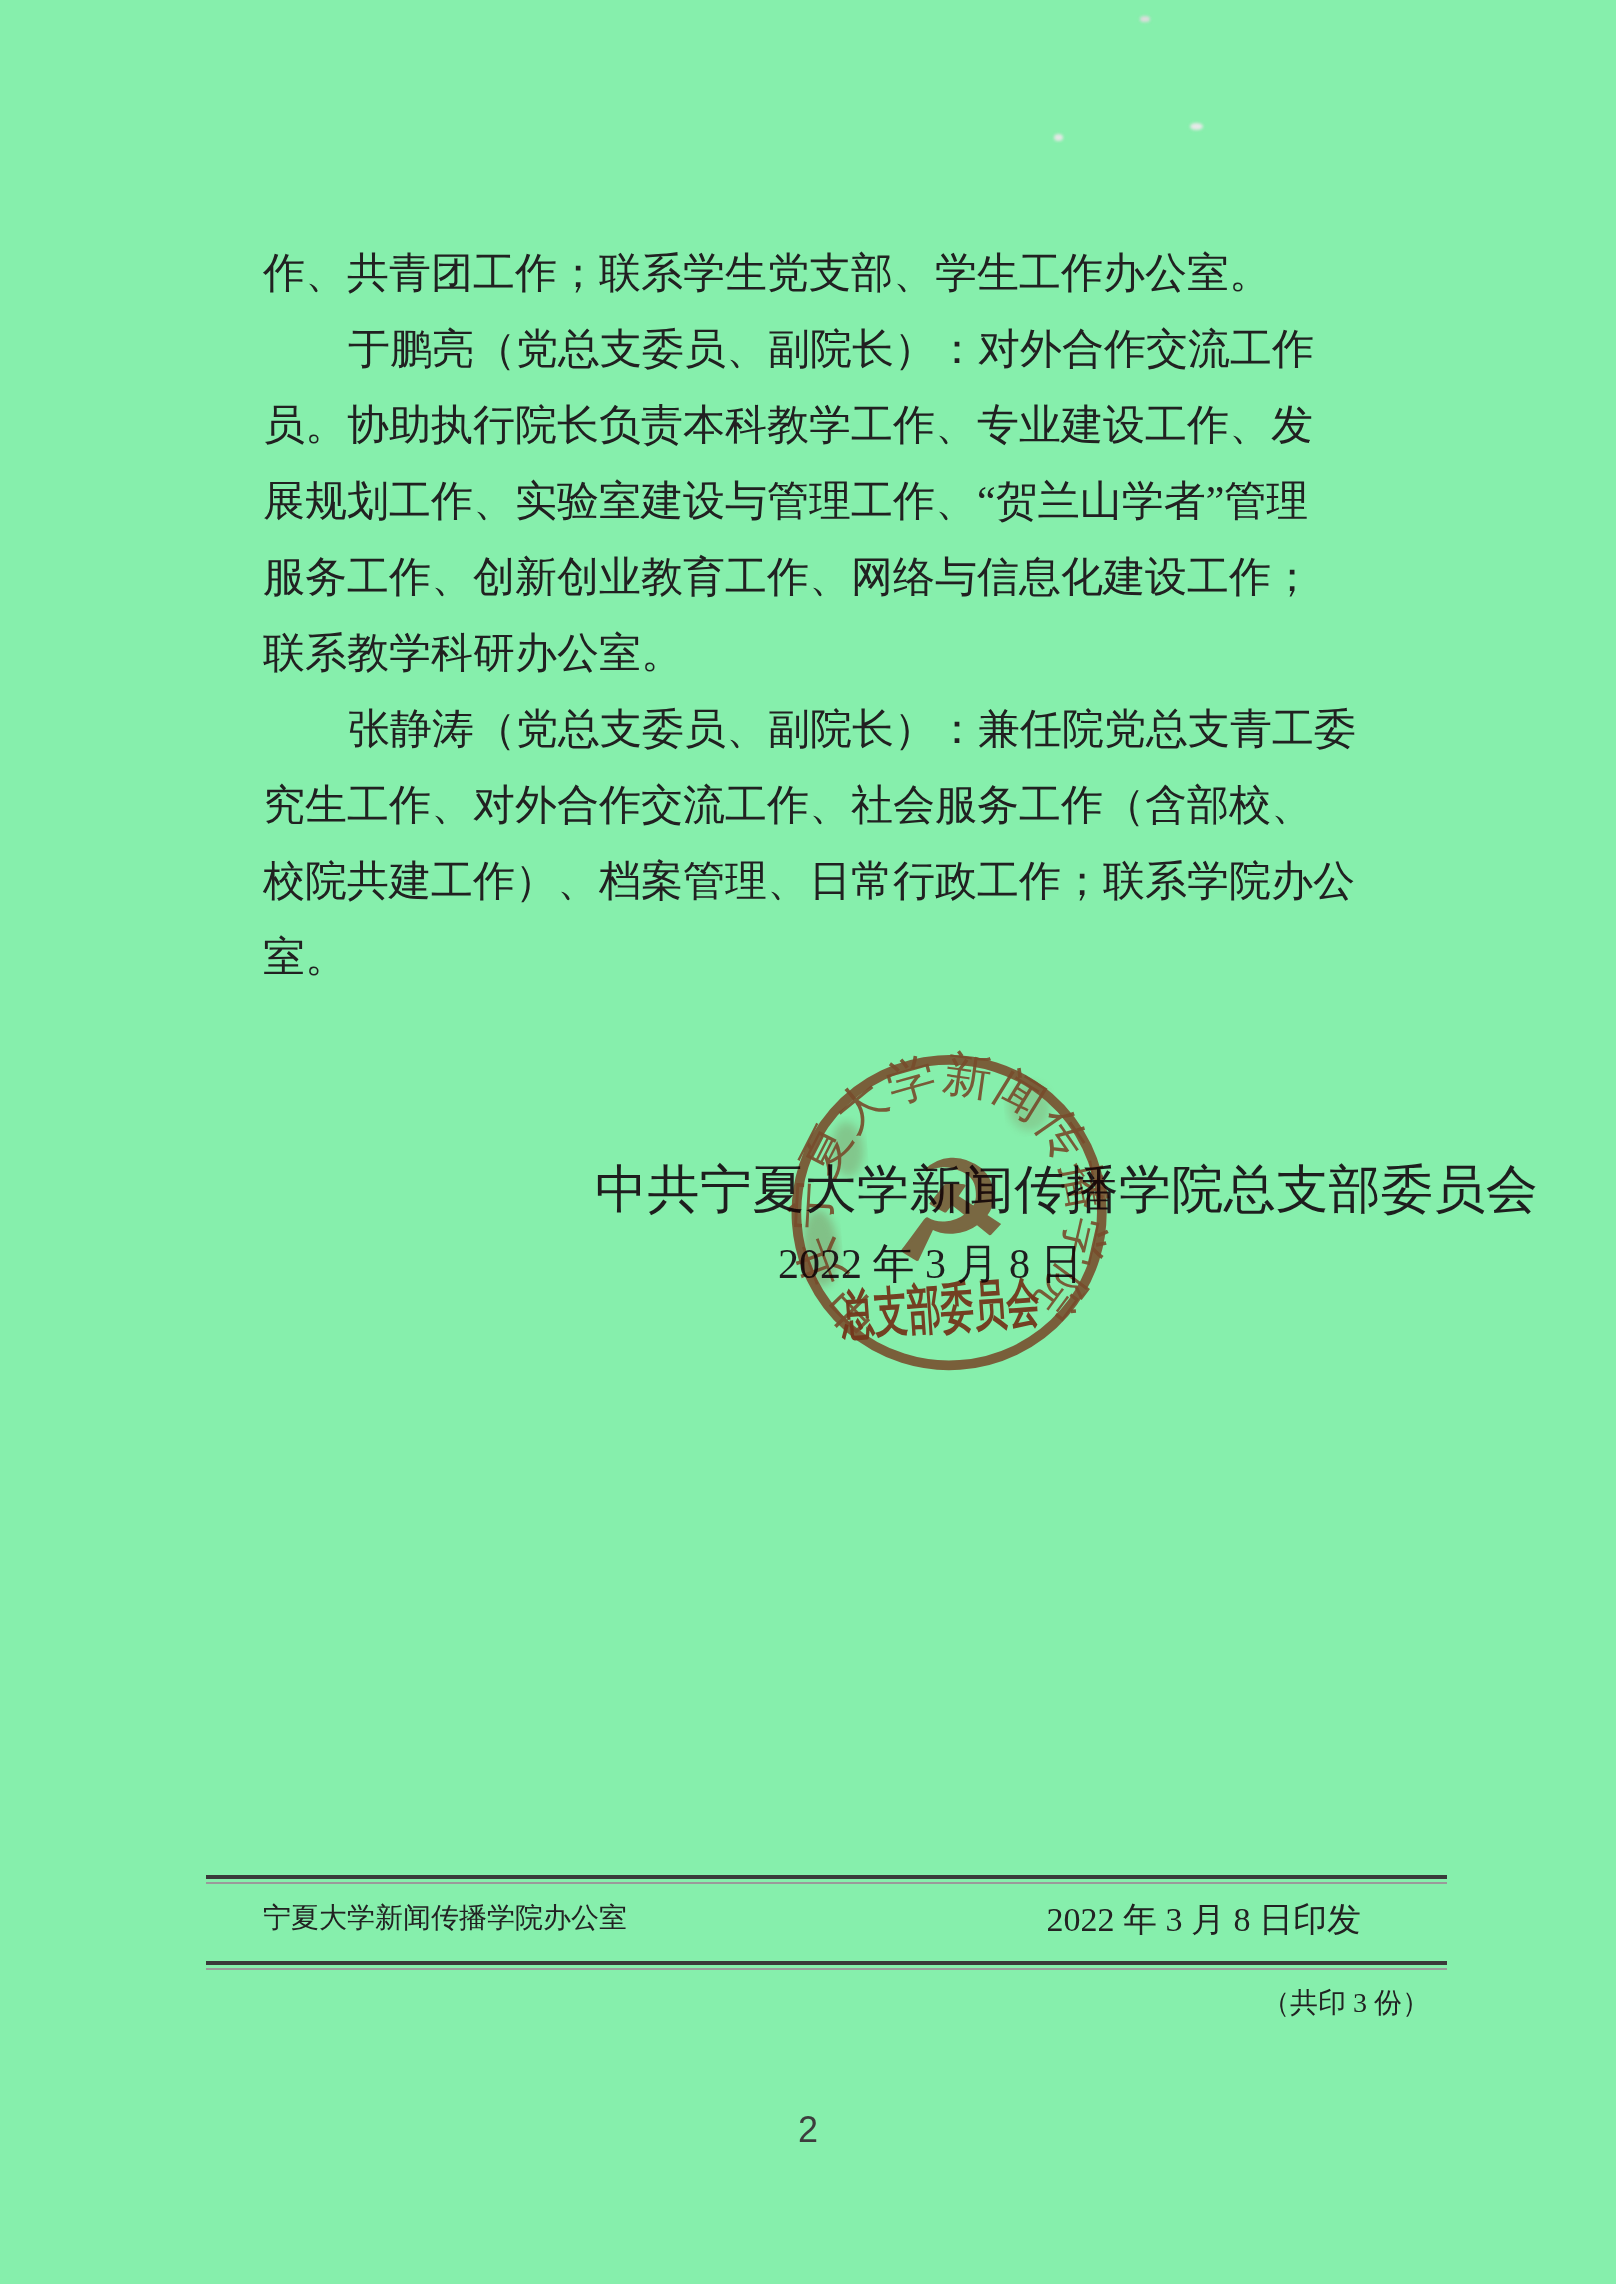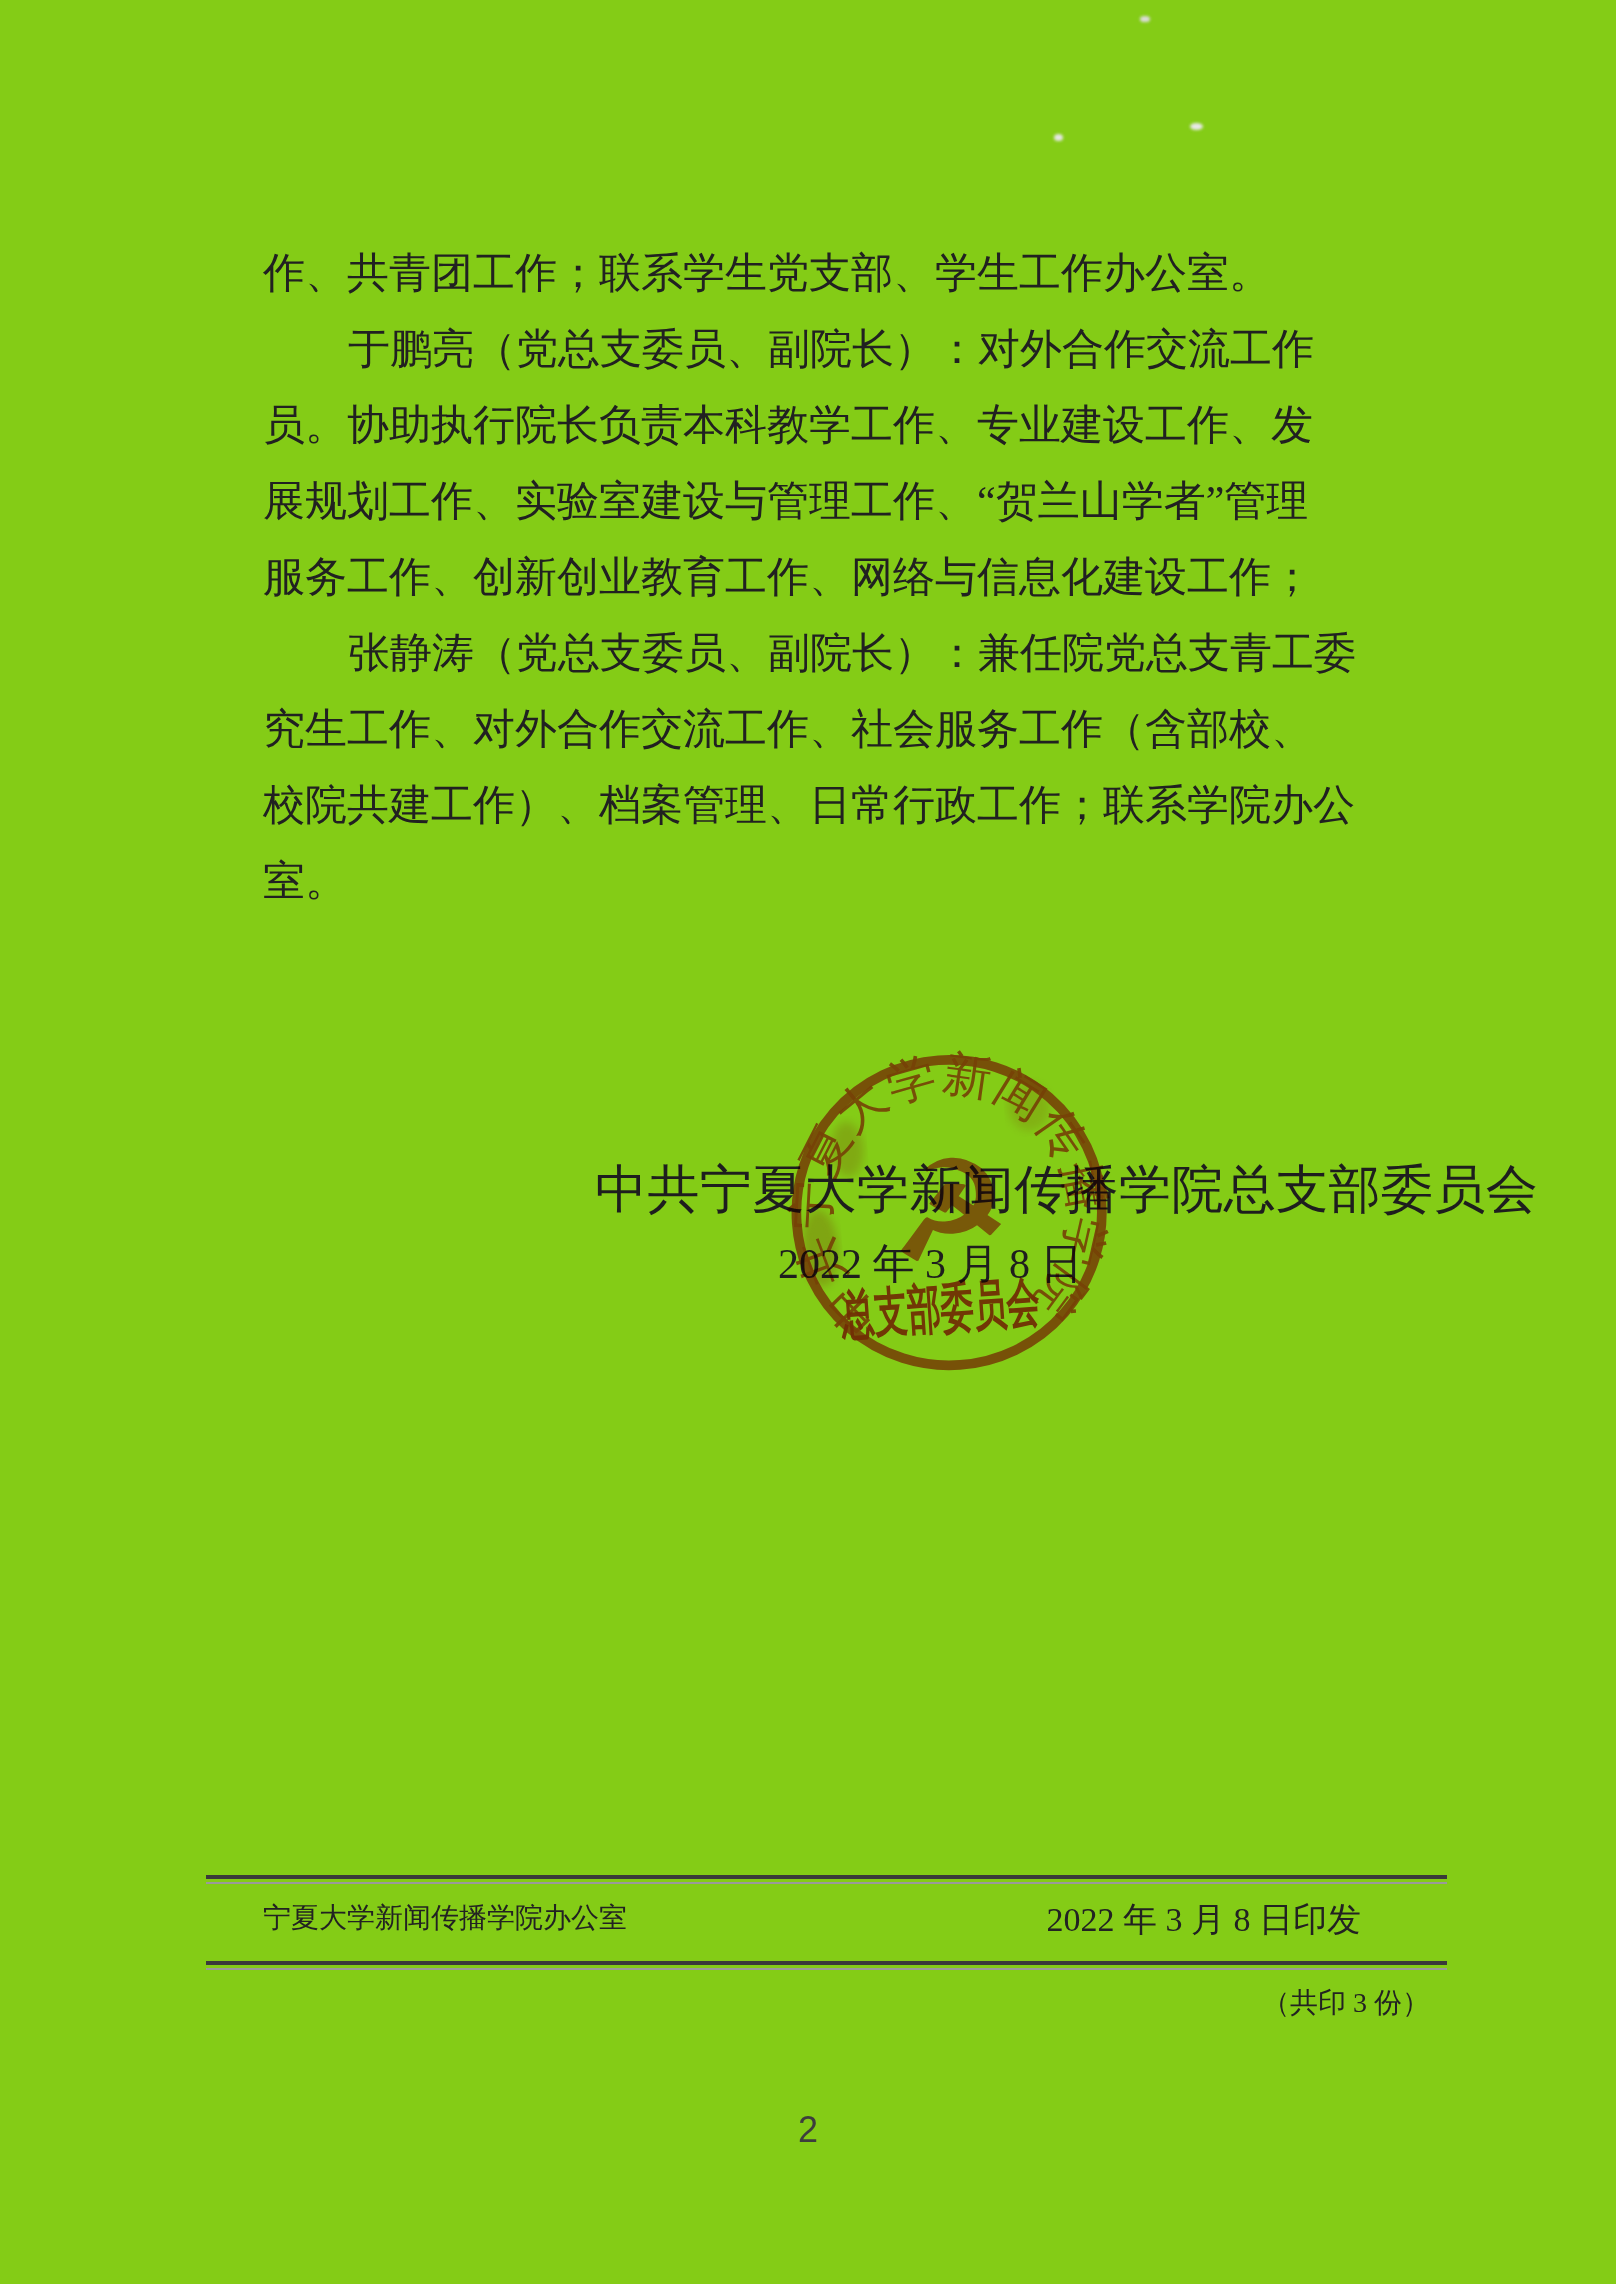--- a/index.html
+++ b/index.html
@@ -1,21 +1,21 @@
 <!DOCTYPE html>
 <html style="font-size:13px"><head>
 <meta charset="utf-8">
 <style>
   html, body { margin: 0; padding: 0; background: #e9e9e9; }
   .page {
     position: relative;
     width: 1616px;
     height: 2284px;
     margin: 0 auto;
-    background: #84cc16;
+    background: #86efac;
     overflow: hidden;
     font-family: "Liberation Serif", "DejaVu Serif", serif;
     color: #242424;
   }
   
   .body-text {
     position: absolute;
     left: 263px;
     top: 235px;
     width: 1148px;
@@ -126,20 +126,21 @@
 <body>
 
 <div class="page">
 
   <div class="body-text">
     <div class="line">作、共青团工作；联系学生党支部、学生工作办公室。</div>
     <div class="line indent">于鹏亮（党总支委员、副院长）：对外合作交流工作</div>
     <div class="line">员。协助执行院长负责本科教学工作、专业建设工作、发</div>
     <div class="line">展规划工作、实验室建设与管理工作、“贺兰山学者”管理</div>
     <div class="line">服务工作、创新创业教育工作、网络与信息化建设工作；</div>
+    <div class="line">联系教学科研办公室。</div>
     <div class="line indent">张静涛（党总支委员、副院长）：兼任院党总支青工委</div>
     <div class="line">究生工作、对外合作交流工作、社会服务工作（含部校、</div>
     <div class="line">校院共建工作）、档案管理、日常行政工作；联系学院办公</div>
     <div class="line">室。</div>
   </div>
 
   <div class="sig-org">中共宁夏大学新闻传播学院总支部委员会</div>
   <div class="sig-date">2022 年 3 月 8 日</div>
 
   <svg class="seal" viewBox="0 0 500 500">

